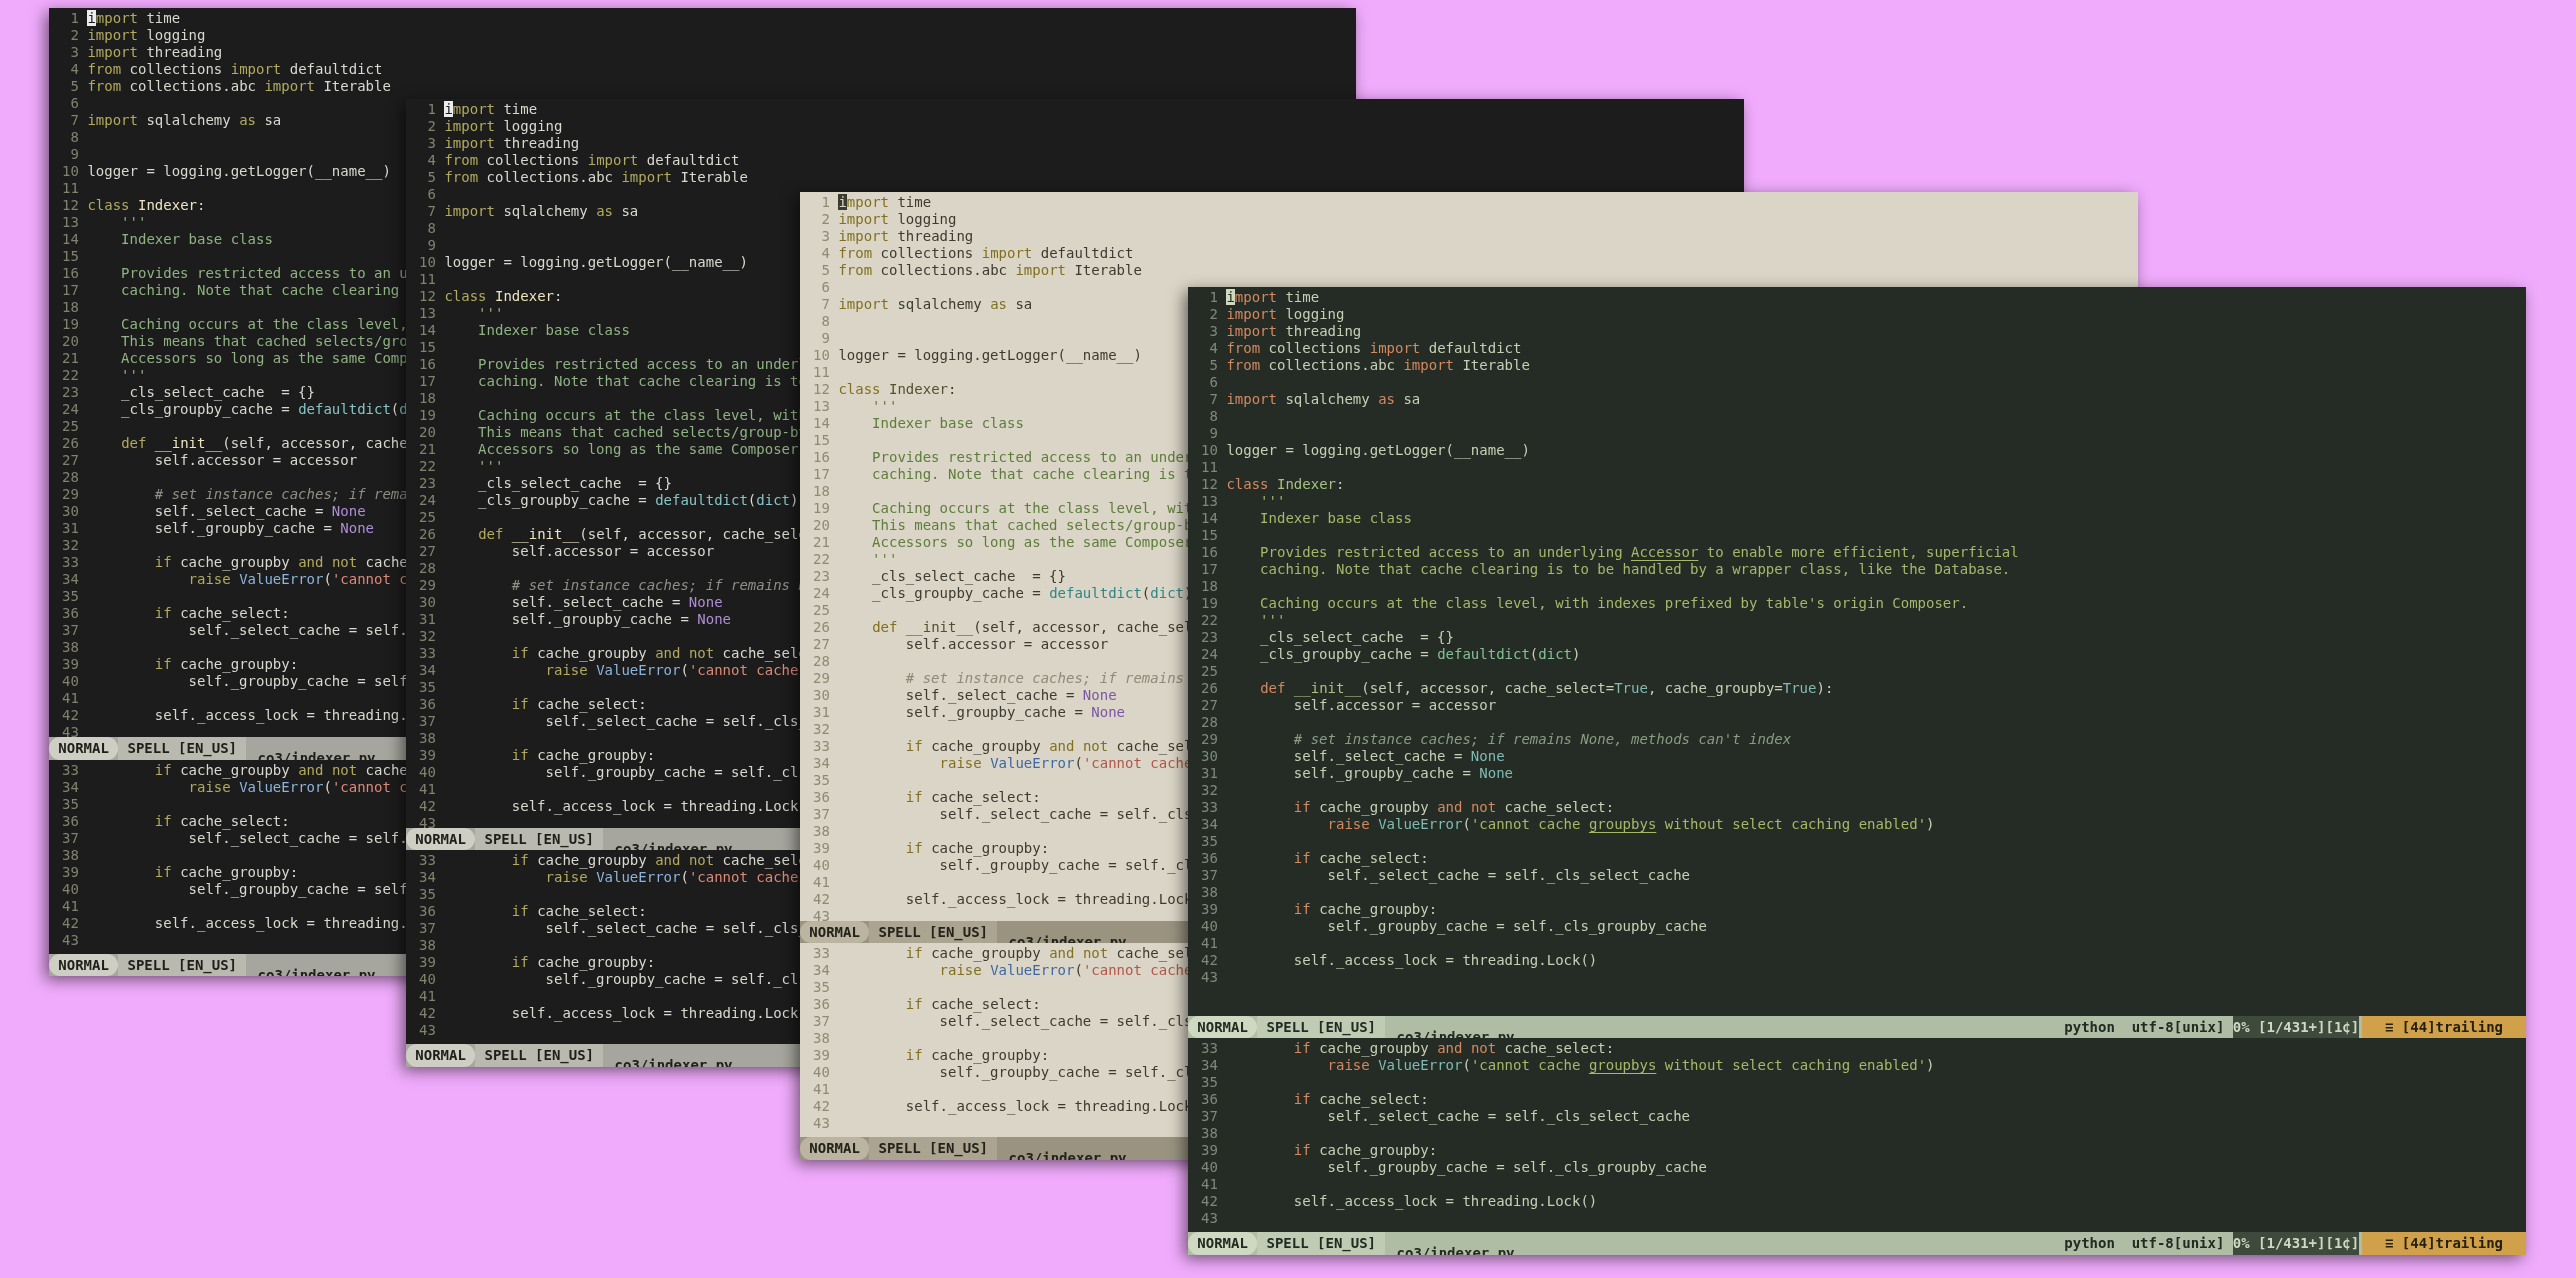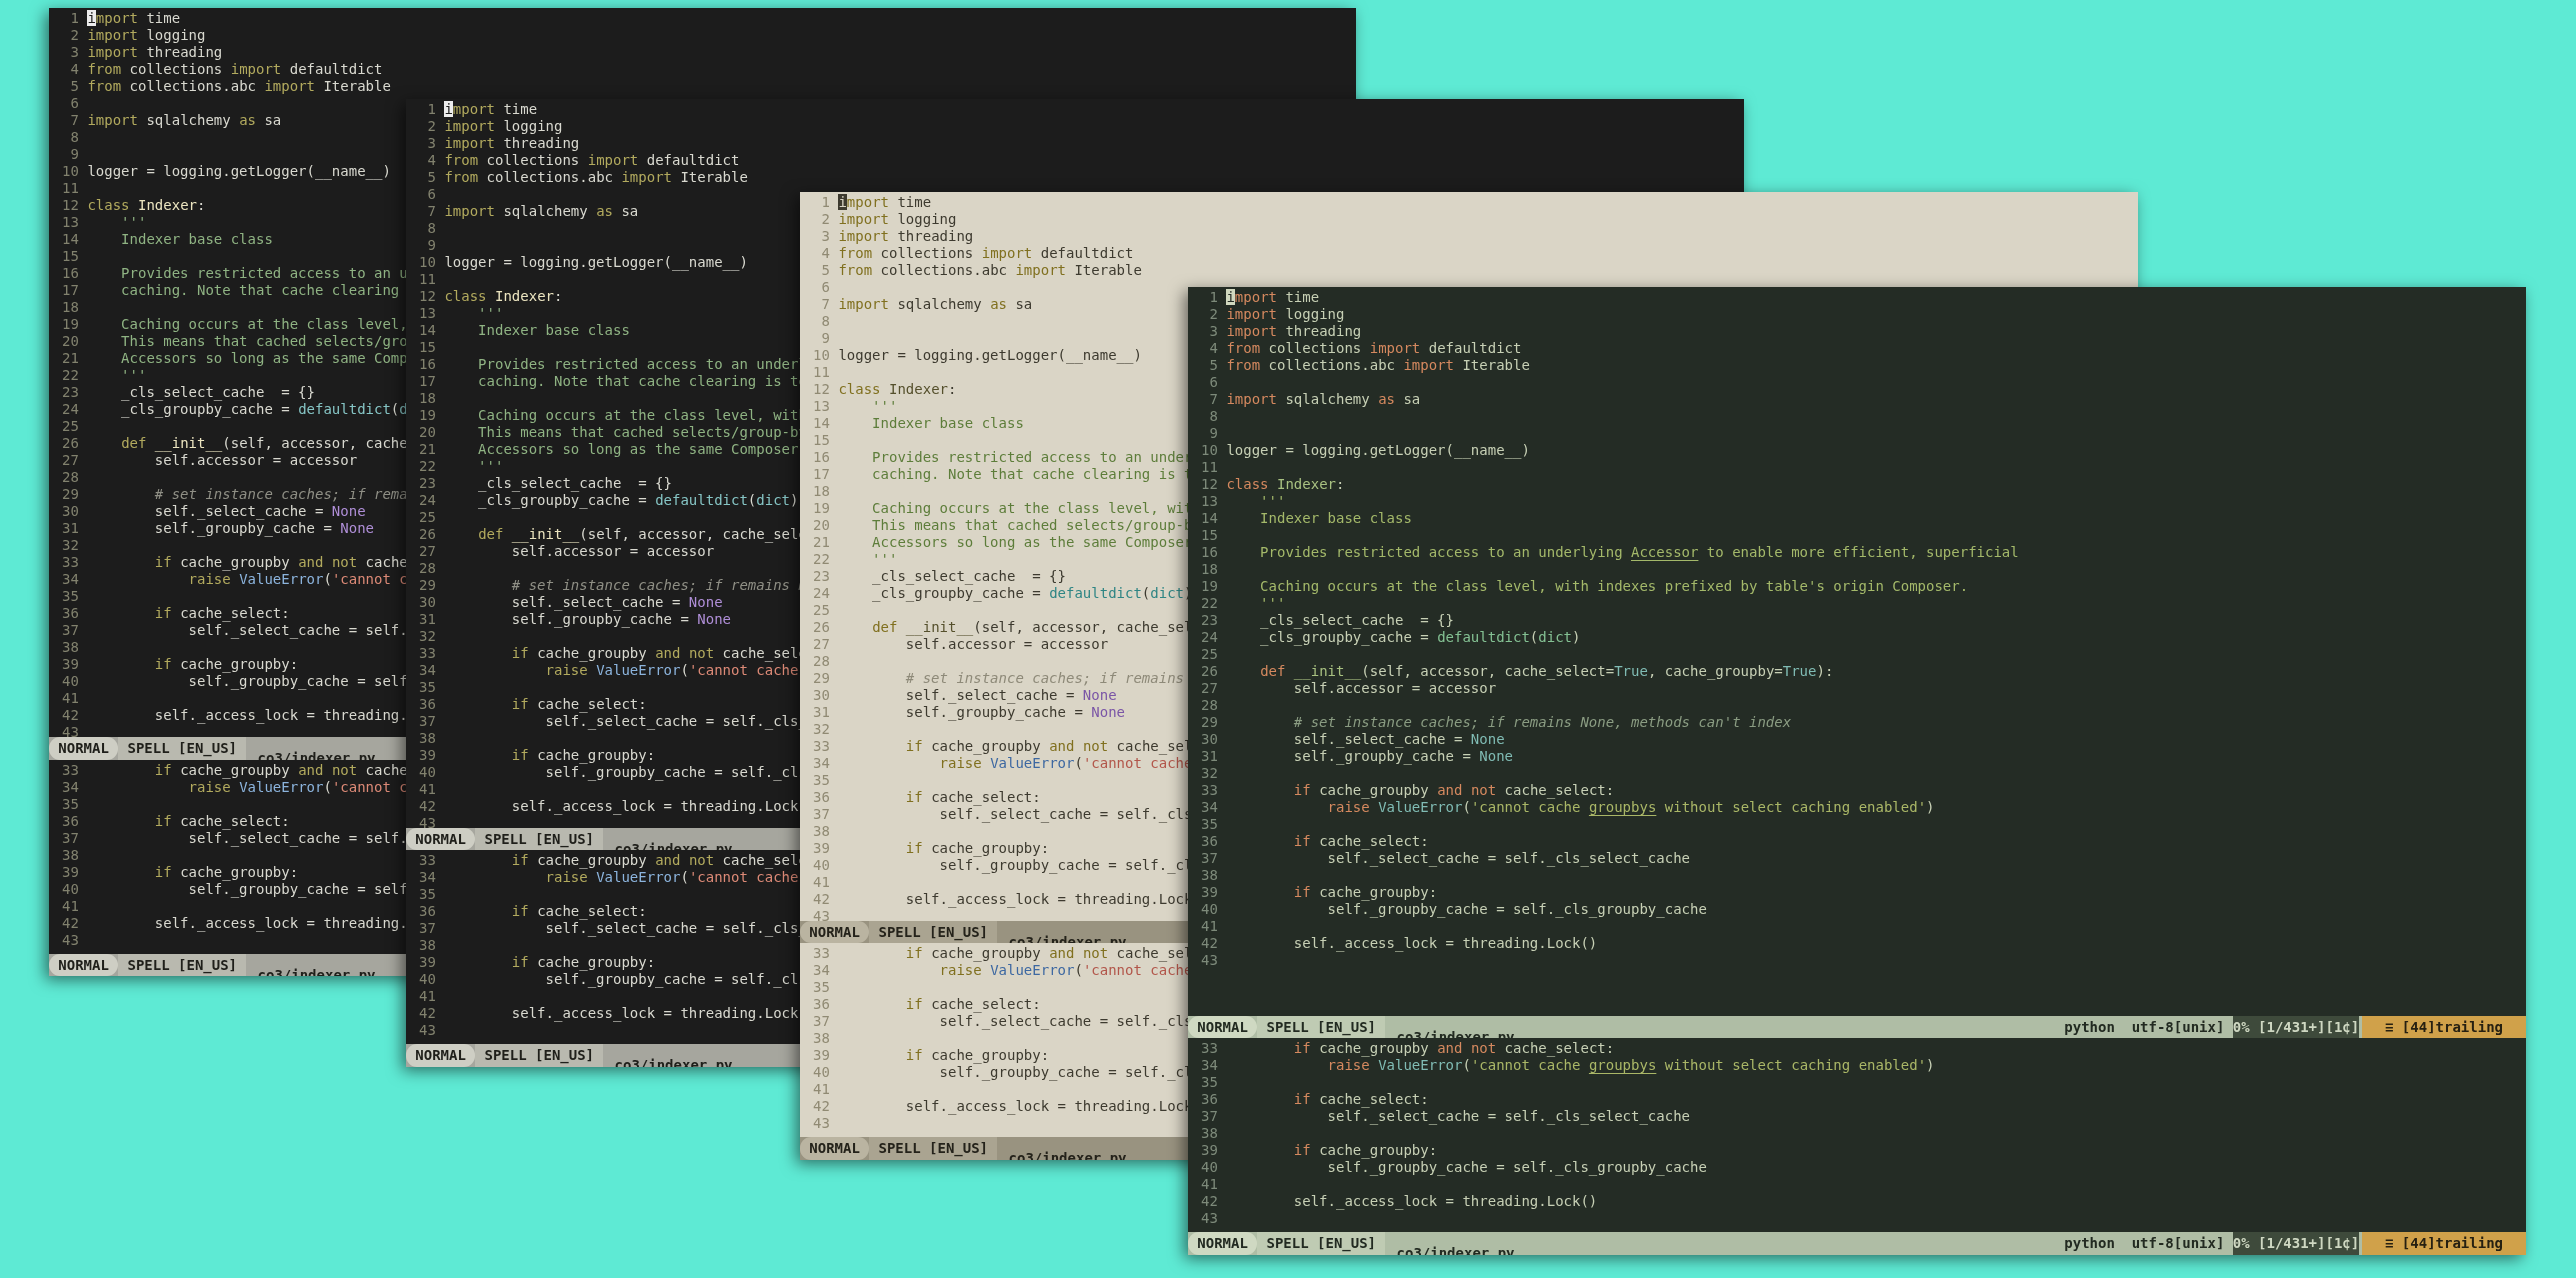--- a/index.html
+++ b/index.html
@@ -1,18 +1,18 @@
 <!DOCTYPE html>
 <html style="font-size:15px"><head>
 <meta charset="utf-8">
 <style>
   * { margin:0; padding:0; box-sizing:border-box; }
   html,body { width:2576px; height:1279px; background:#000; overflow:hidden;
               font-family:"DejaVu Sans Mono","Liberation Mono",monospace; }
-  .desktop { position:relative; width:2576px; height:1279px; background:#5eead4; }
+  .desktop { position:relative; width:2576px; height:1279px; background:#f0abfc; }
 
   .vim-window { position:absolute; background:var(--bg); color:var(--fg);
                 display:flex; flex-direction:column;
                 box-shadow:-3.7px 3.7px 15px rgba(0,0,0,0.55); }
 
   .split { overflow:hidden; background:var(--bg); padding:1.9px 0 0 4.7px; flex:none; }
   .split-top { height:729px; }
   .split-bottom { height:194px; }
 
   .code-line { white-space:pre; font-size:14px; line-height:17px; height:17px; }
@@ -313,20 +313,21 @@
         <div class="code-line"><span class="gutter">  7 </span><span class="tk-k">import</span><span class="tk-t"> sqlalchemy </span><span class="tk-k">as</span><span class="tk-t"> sa</span></div>
         <div class="code-line"><span class="gutter">  8 </span></div>
         <div class="code-line"><span class="gutter">  9 </span></div>
         <div class="code-line"><span class="gutter"> 10 </span><span class="tk-t">logger = logging.getLogger(__name__)</span></div>
         <div class="code-line"><span class="gutter"> 11 </span></div>
         <div class="code-line"><span class="gutter"> 12 </span><span class="tk-k">class</span><span class="tk-t"> </span><span class="tk-f">Indexer</span><span class="tk-t">:</span></div>
         <div class="code-line"><span class="gutter"> 13 </span><span class="tk-d">    '''</span></div>
         <div class="code-line"><span class="gutter"> 14 </span><span class="tk-d">    Indexer base class</span></div>
         <div class="code-line"><span class="gutter"> 15 </span></div>
         <div class="code-line"><span class="gutter"> 16 </span><span class="tk-d">    Provides restricted access to an underlying </span><span class="tk-d tk-u">Accessor</span><span class="tk-d"> to enable more efficient, superficial</span></div>
+        <div class="code-line"><span class="gutter"> 17 </span><span class="tk-d">    caching. Note that cache clearing is to be handled by a wrapper class, like the Database.</span></div>
         <div class="code-line"><span class="gutter"> 18 </span></div>
         <div class="code-line"><span class="gutter"> 19 </span><span class="tk-d">    Caching occurs at the class level, with indexes prefixed by table's origin Composer.</span></div>
         <div class="code-line"><span class="gutter"> 22 </span><span class="tk-d">    '''</span></div>
         <div class="code-line"><span class="gutter"> 23 </span><span class="tk-t">    _cls_select_cache  = {}</span></div>
         <div class="code-line"><span class="gutter"> 24 </span><span class="tk-t">    _cls_groupby_cache = </span><span class="tk-b">defaultdict</span><span class="tk-t">(</span><span class="tk-b">dict</span><span class="tk-t">)</span></div>
         <div class="code-line"><span class="gutter"> 25 </span></div>
         <div class="code-line"><span class="gutter"> 26 </span><span class="tk-t">    </span><span class="tk-k">def</span><span class="tk-t"> </span><span class="tk-f">__init__</span><span class="tk-t">(self, accessor, cache_select=</span><span class="tk-n">True</span><span class="tk-t">, cache_groupby=</span><span class="tk-n">True</span><span class="tk-t">):</span></div>
         <div class="code-line"><span class="gutter"> 27 </span><span class="tk-t">        self.accessor = accessor</span></div>
         <div class="code-line"><span class="gutter"> 28 </span></div>
         <div class="code-line"><span class="gutter"> 29 </span><span class="tk-c">        # set instance caches; if remains None, methods can't index</span></div>

